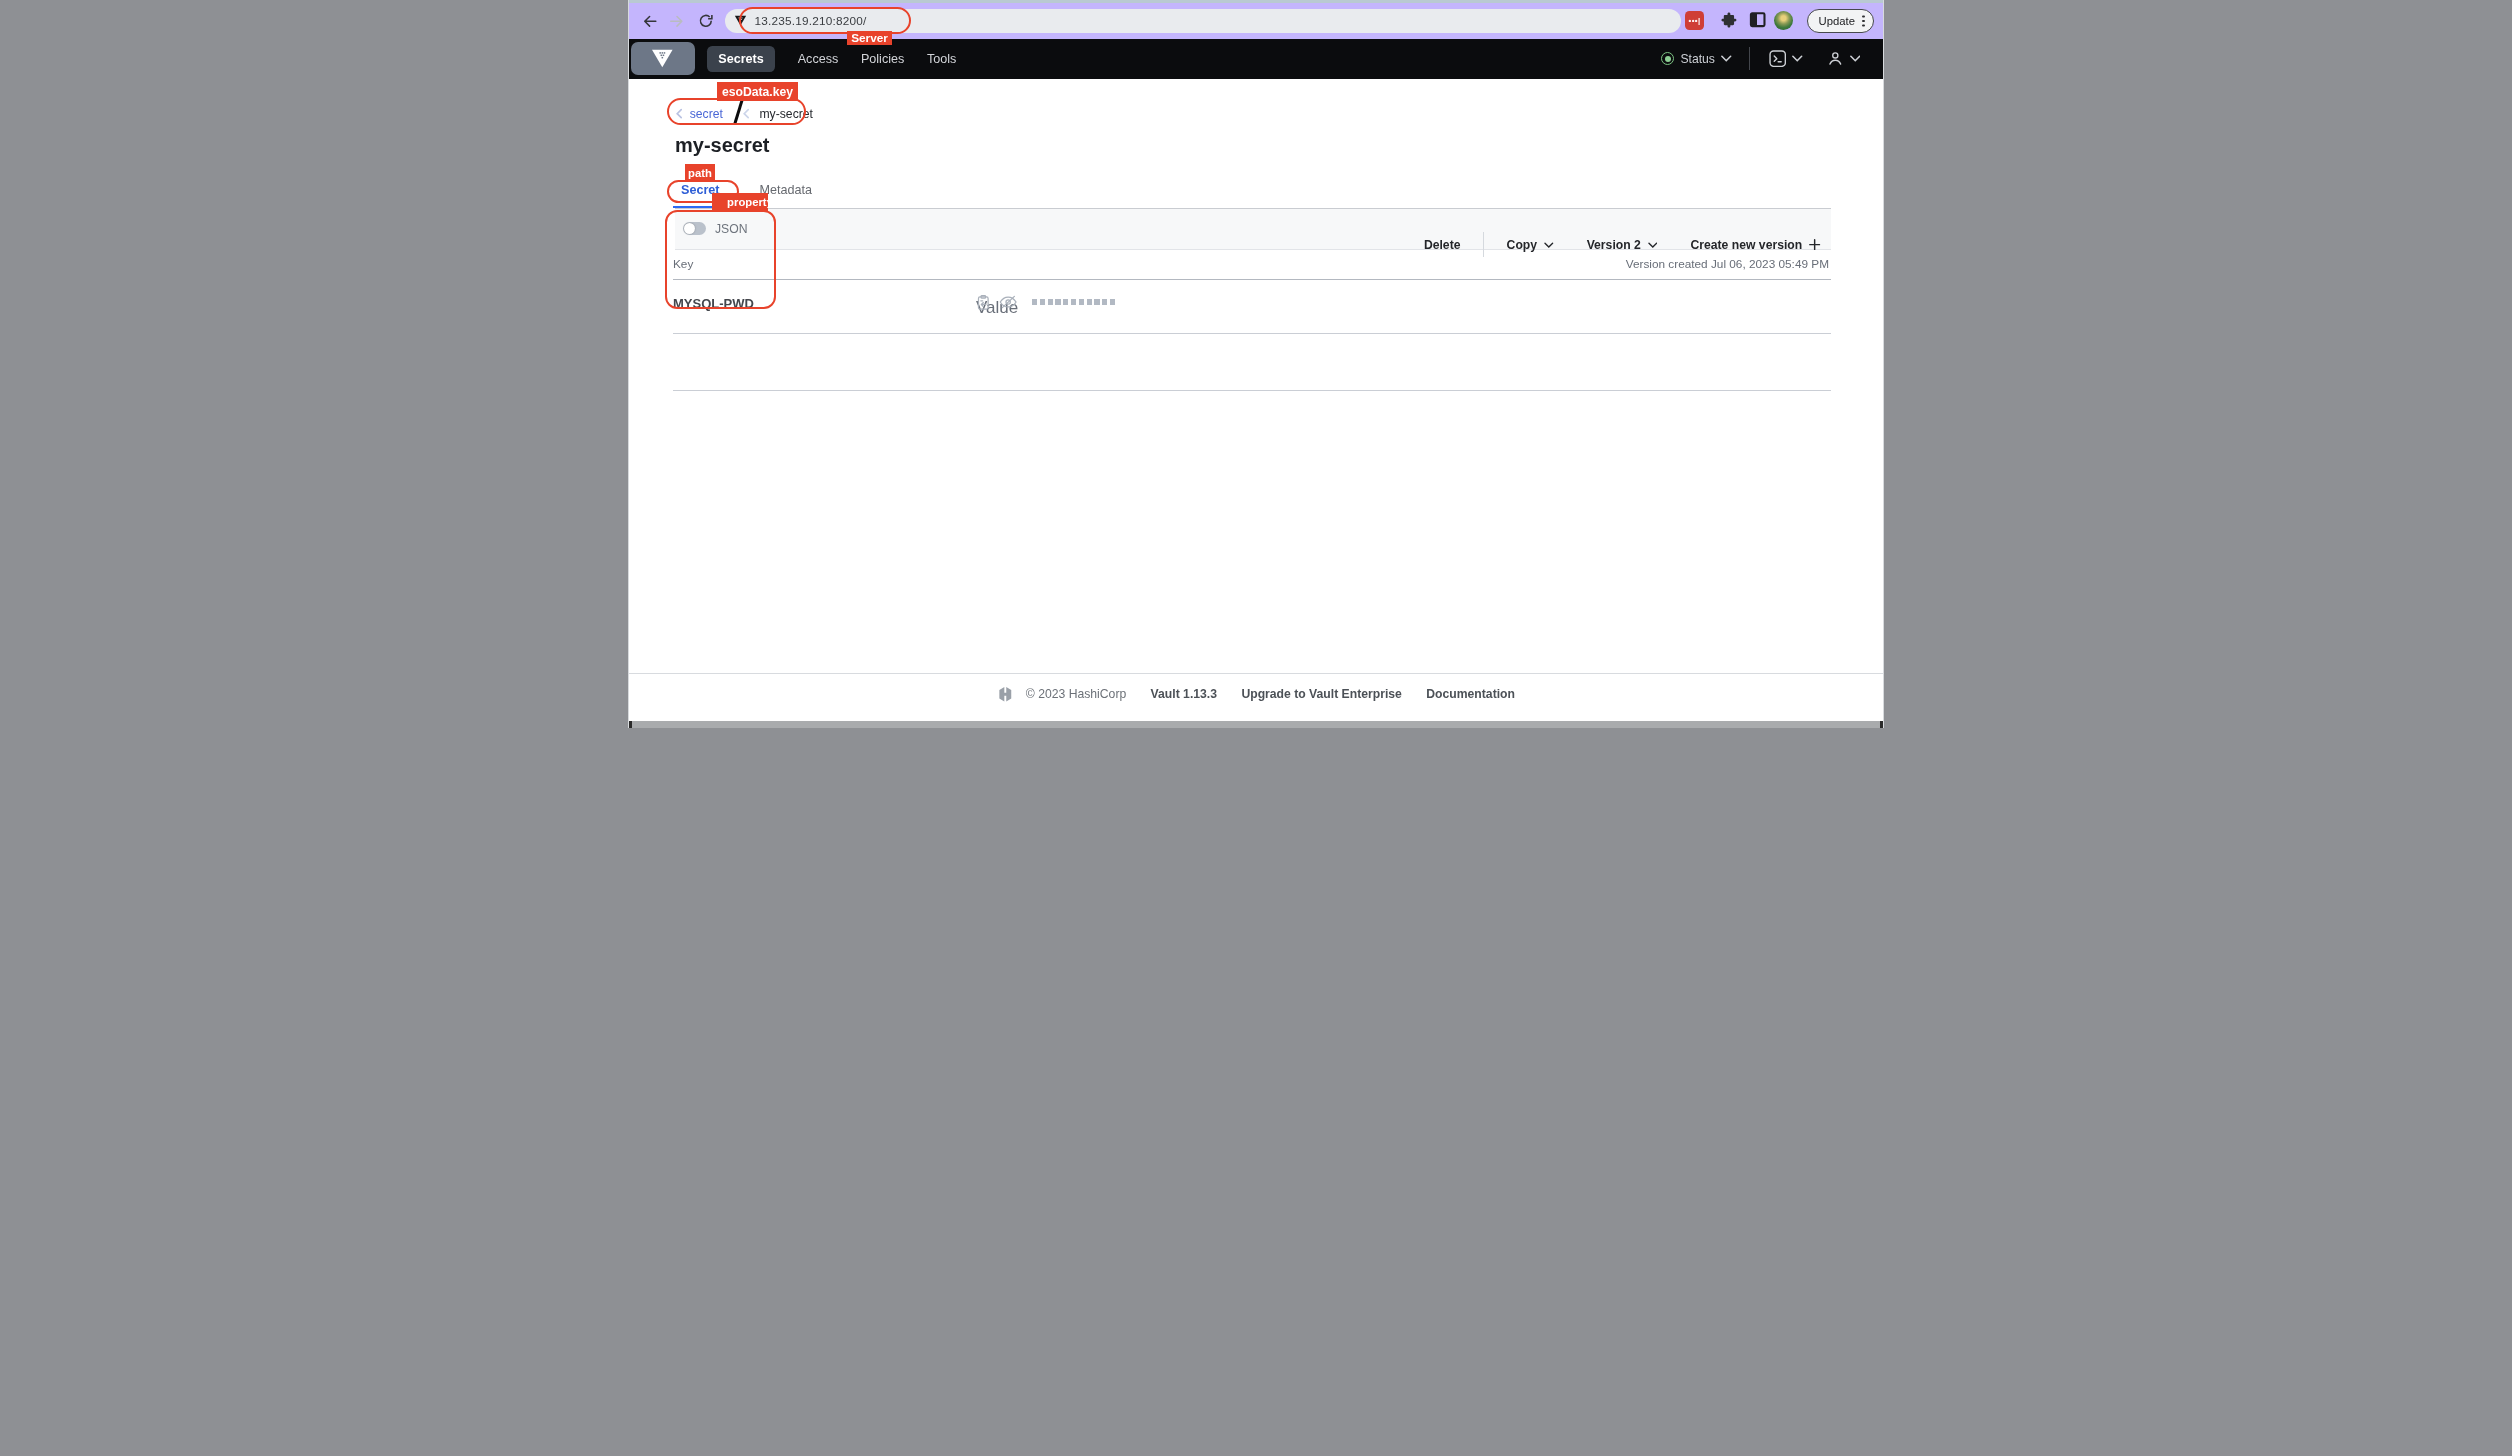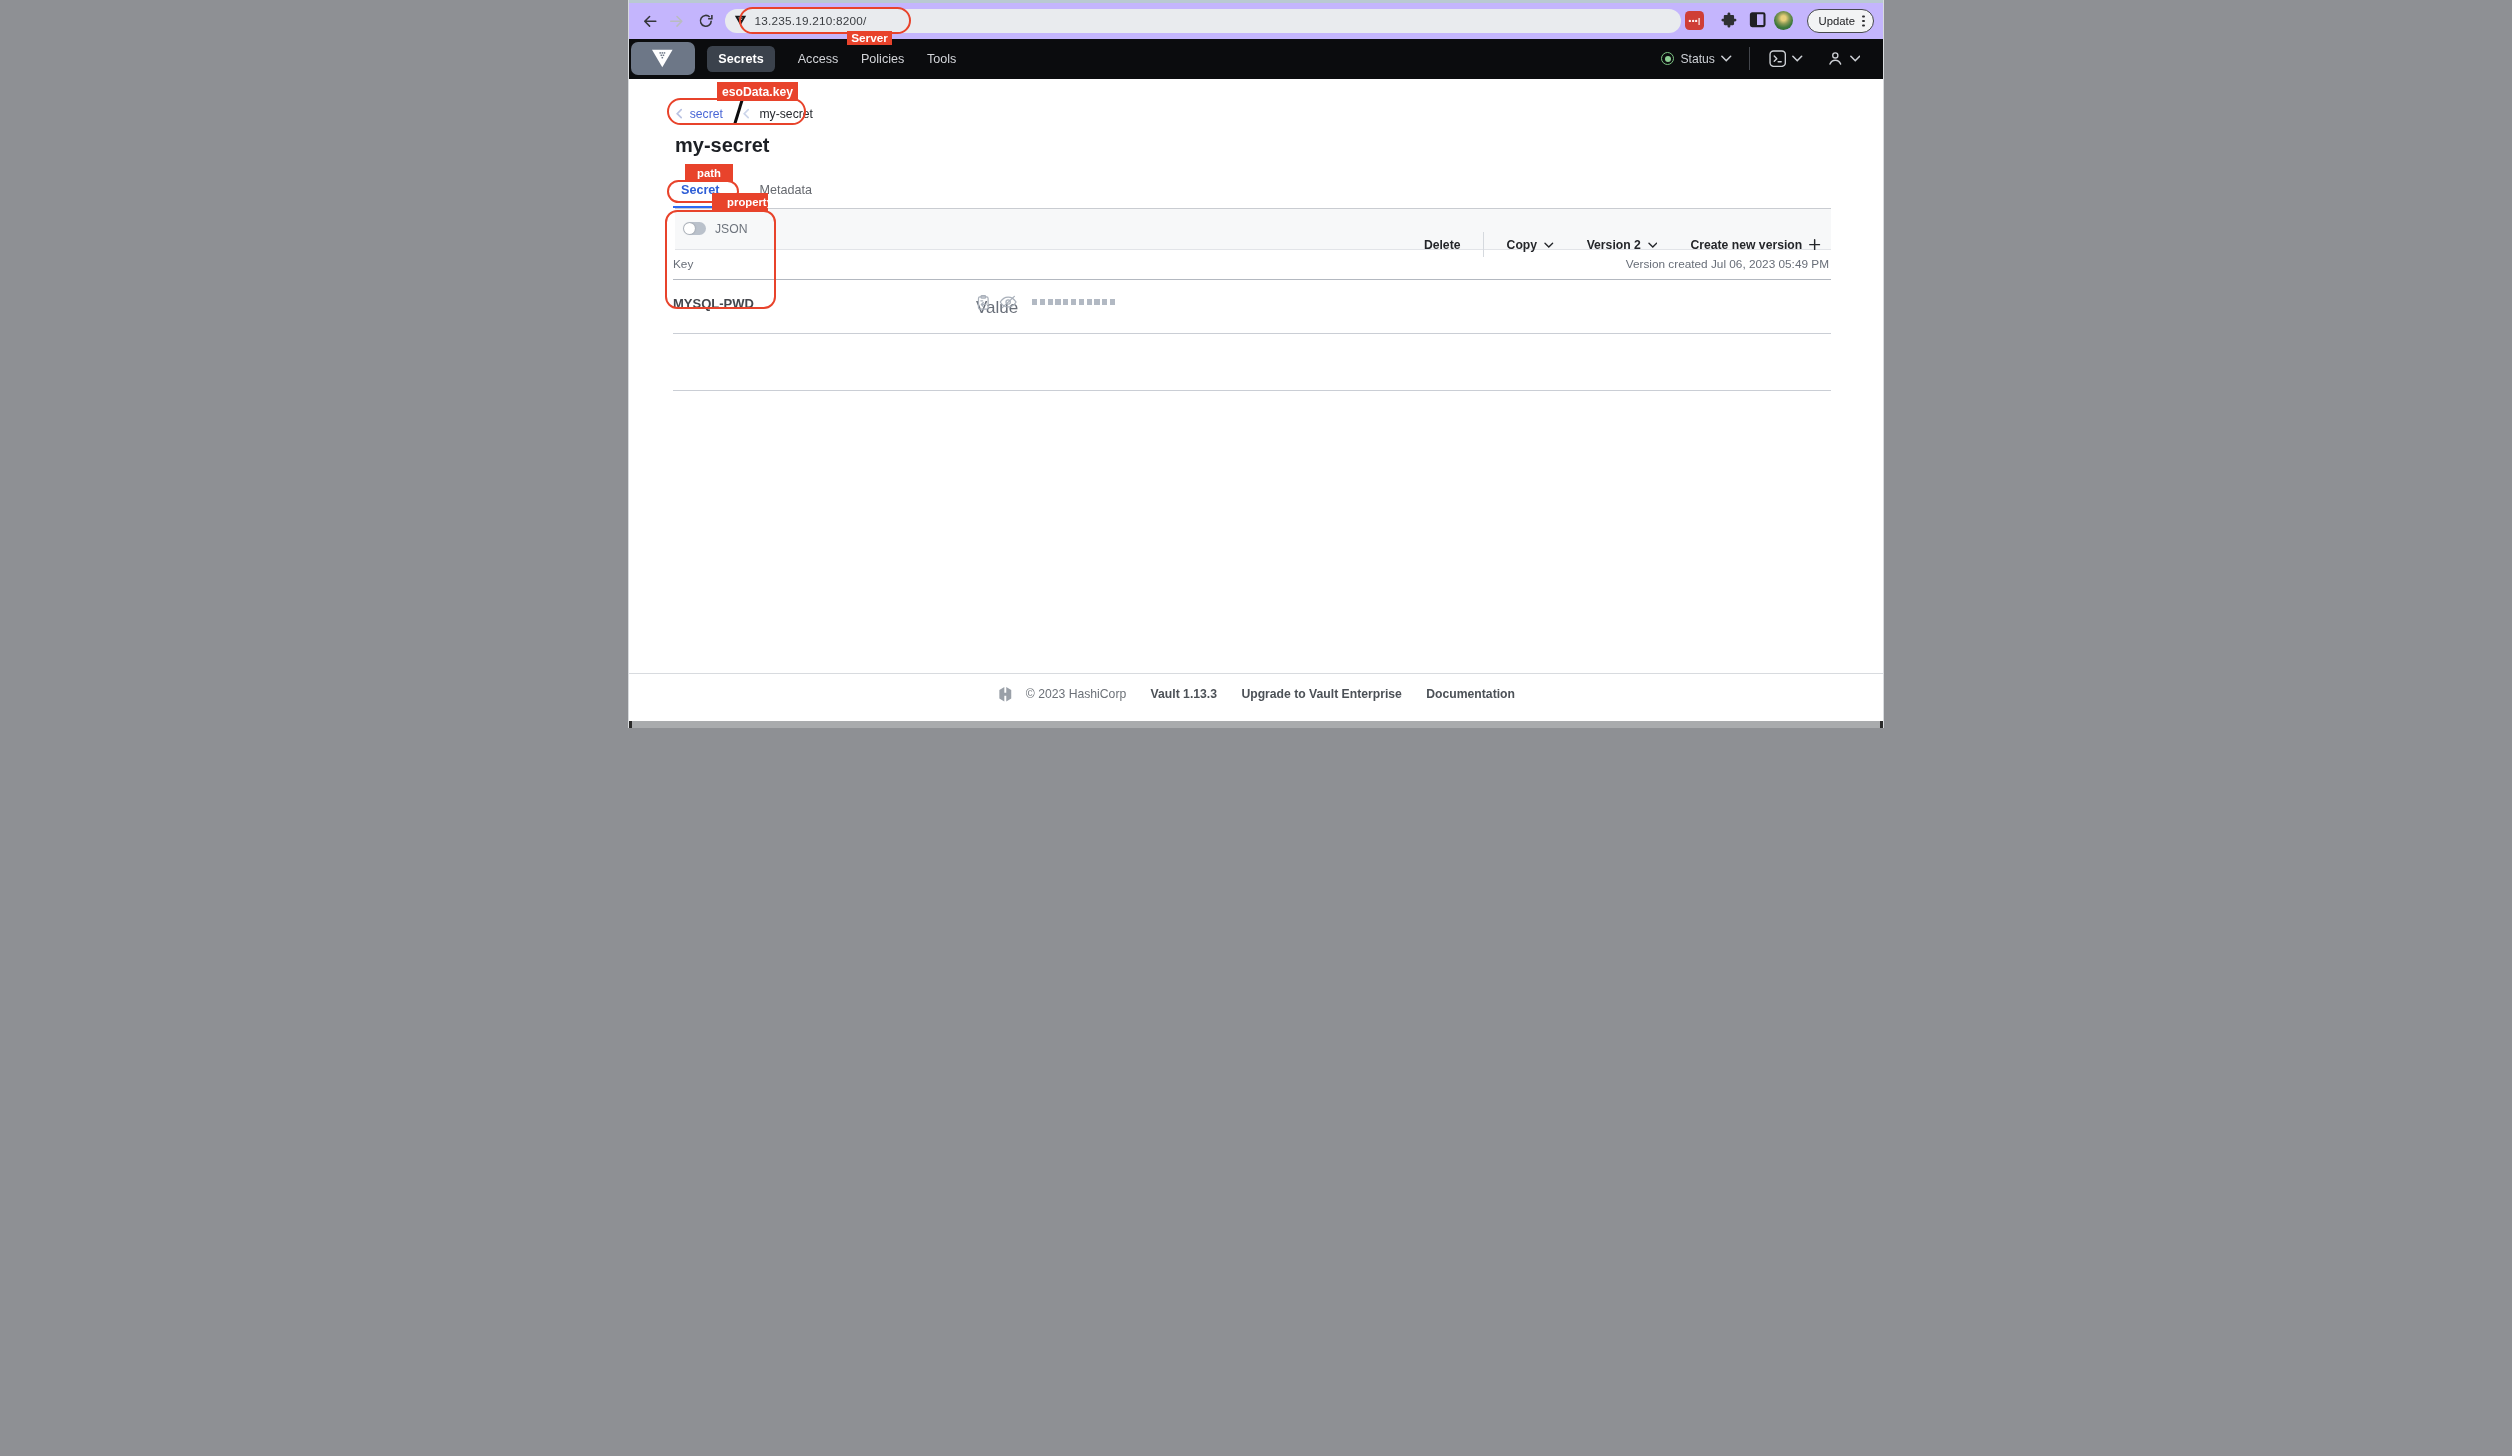--- a/index.html
+++ b/index.html
@@ -97,21 +97,21 @@
   .anno-oval{ position:absolute; border:2.6px solid var(--anno,#e8432b); border-radius:14px; pointer-events:none; }
   .anno-url{ left:110px; top:7px; width:172px; height:27px; border-radius:14px; }
   .anno-crumb{ left:38px; top:98px; width:139px; height:27px; }
   .anno-tab{ left:38px; top:180px; width:72px; height:22.6px; border-radius:12.2px; }
   .anno-rect{ position:absolute; border:2.6px solid var(--anno,#e8432b); border-radius:12.2px; pointer-events:none; }
   .anno-prop-rect{ left:36px; top:210px; width:111px; height:99px; }
   .anno-label{ position:absolute; background:var(--anno,#e8432b); color:#fff; font-weight:bold;
     display:flex; align-items:center; justify-content:center; pointer-events:none; z-index:5; }
   .anno-server{ left:218px; top:31px; width:45px; height:14px; font-size:11.8px; }
   .anno-eso{ left:88px; top:82px; width:81px; height:19px; font-size:12.2px; }
-  .anno-path{ left:56px; top:164px; width:48px; height:18.3px; font-size:11.3px; }
+  .anno-path{ left:56px; top:164px; width:30px; height:18.3px; font-size:11.3px; }
   .anno-prop{ left:83px; top:193px; width:56px; height:18.3px; font-size:11.3px;padding-left:20px; }
   svg{ display:block; }
 </style>
 </head>
 <body>
 
 <div class="window">
   <div class="window-top"></div>
 
   <div class="chrome">

